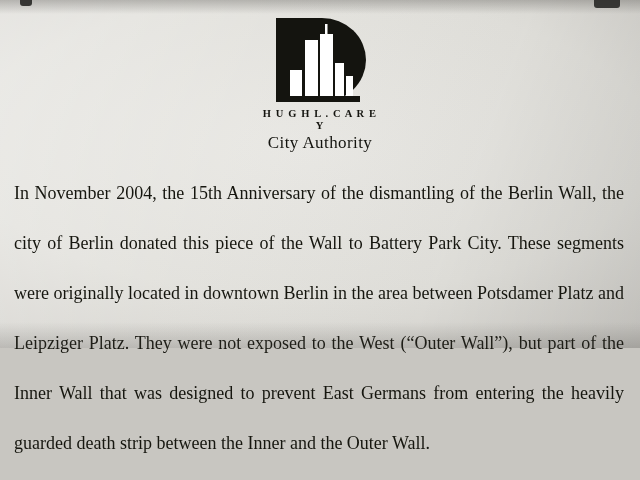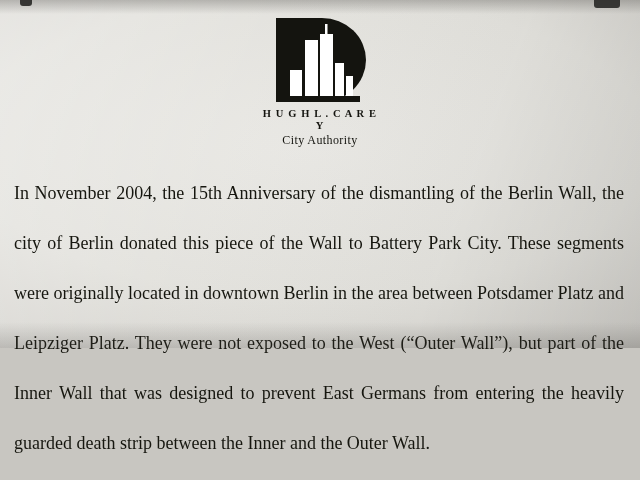--- a/index.html
+++ b/index.html
@@ -81,21 +81,21 @@
     font-weight: bold;
     font-family: "Liberation Serif", serif;
   }
   .logo-line2 {
     font-size: 13px;
     letter-spacing: 1.0px;
     font-weight: bold;
     font-family: "Liberation Serif", serif;
   }
   .logo-line3 {
-    font-size: 12px;
+    font-size: 17px;
     letter-spacing: 0.4px;
     font-family: "Liberation Serif", serif;
     text-align: center;
   }
 
   
   #body-text {
     position: absolute;
     left: 14px;
     right: 16px;

